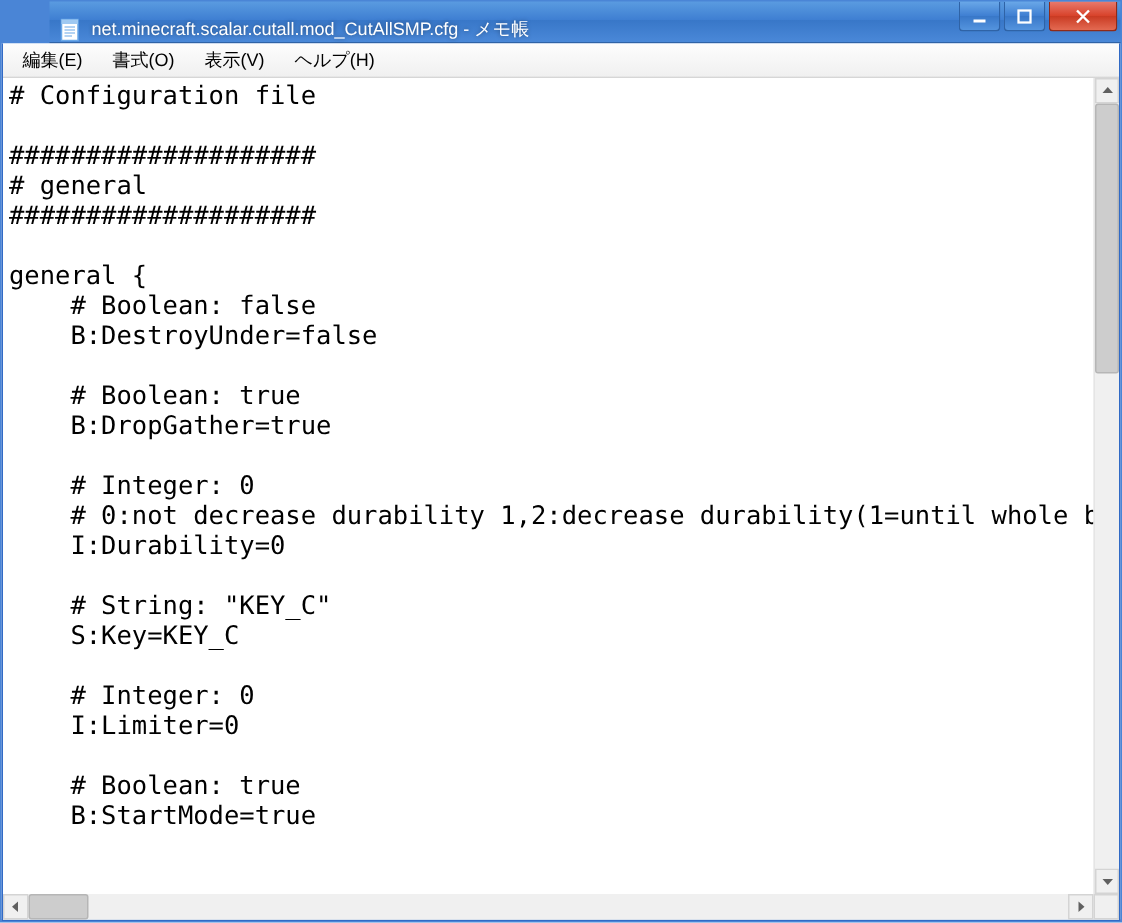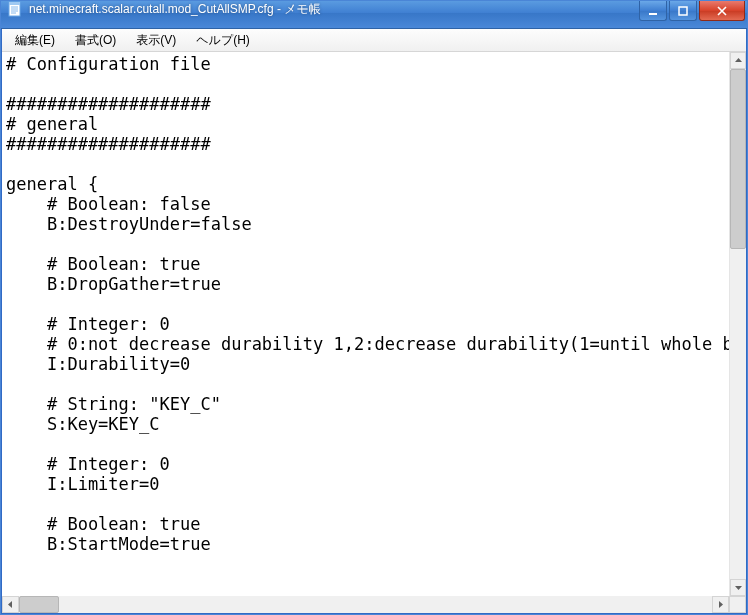--- a/index.html
+++ b/index.html
@@ -2,24 +2,25 @@
 <html><head>
 <meta charset="utf-8">
 <style>
   * { margin: 0; padding: 0; box-sizing: border-box; font-family: "Segoe UI", Tahoma, sans-serif; }
   html, body { width: 748px; height: 615px; overflow: hidden; }
   body { background: #4a85d6; padding: 1px; display: flex; flex-direction: column; }
 
   .titlebar {
     height: 28px;
     background: linear-gradient(to bottom, #5a9be0 0%, #3f7fd2 45%, #3877c8 46%, #4a88d8 100%);
-    display: flex; align-items: flex-start;
+    display: flex; align-items: flex-end;
     padding: 0 2px 0 6px;
     color: #fff; font-size: 12px;
     border-bottom: 1px solid #2f63a6;
+    margin-left: 32px;
   }
   .titlebar .app-icon {
     width: 16px; height: 16px; margin-right: 6px;
     display:inline-flex;align-items:center;justify-content:center;
   }
   .titlebar .title { flex: 1; text-shadow: 0 0 3px rgba(0,0,0,.4); }
   .win-controls { display:flex; gap:2px; height:20px; align-self:flex-start; margin-top:0; }
   .win-btn {
     width: 28px; height:20px;
     background: linear-gradient(to bottom,#6aa8e8 0%,#3f7fd2 50%,#3877c8 51%,#5494de 100%);

